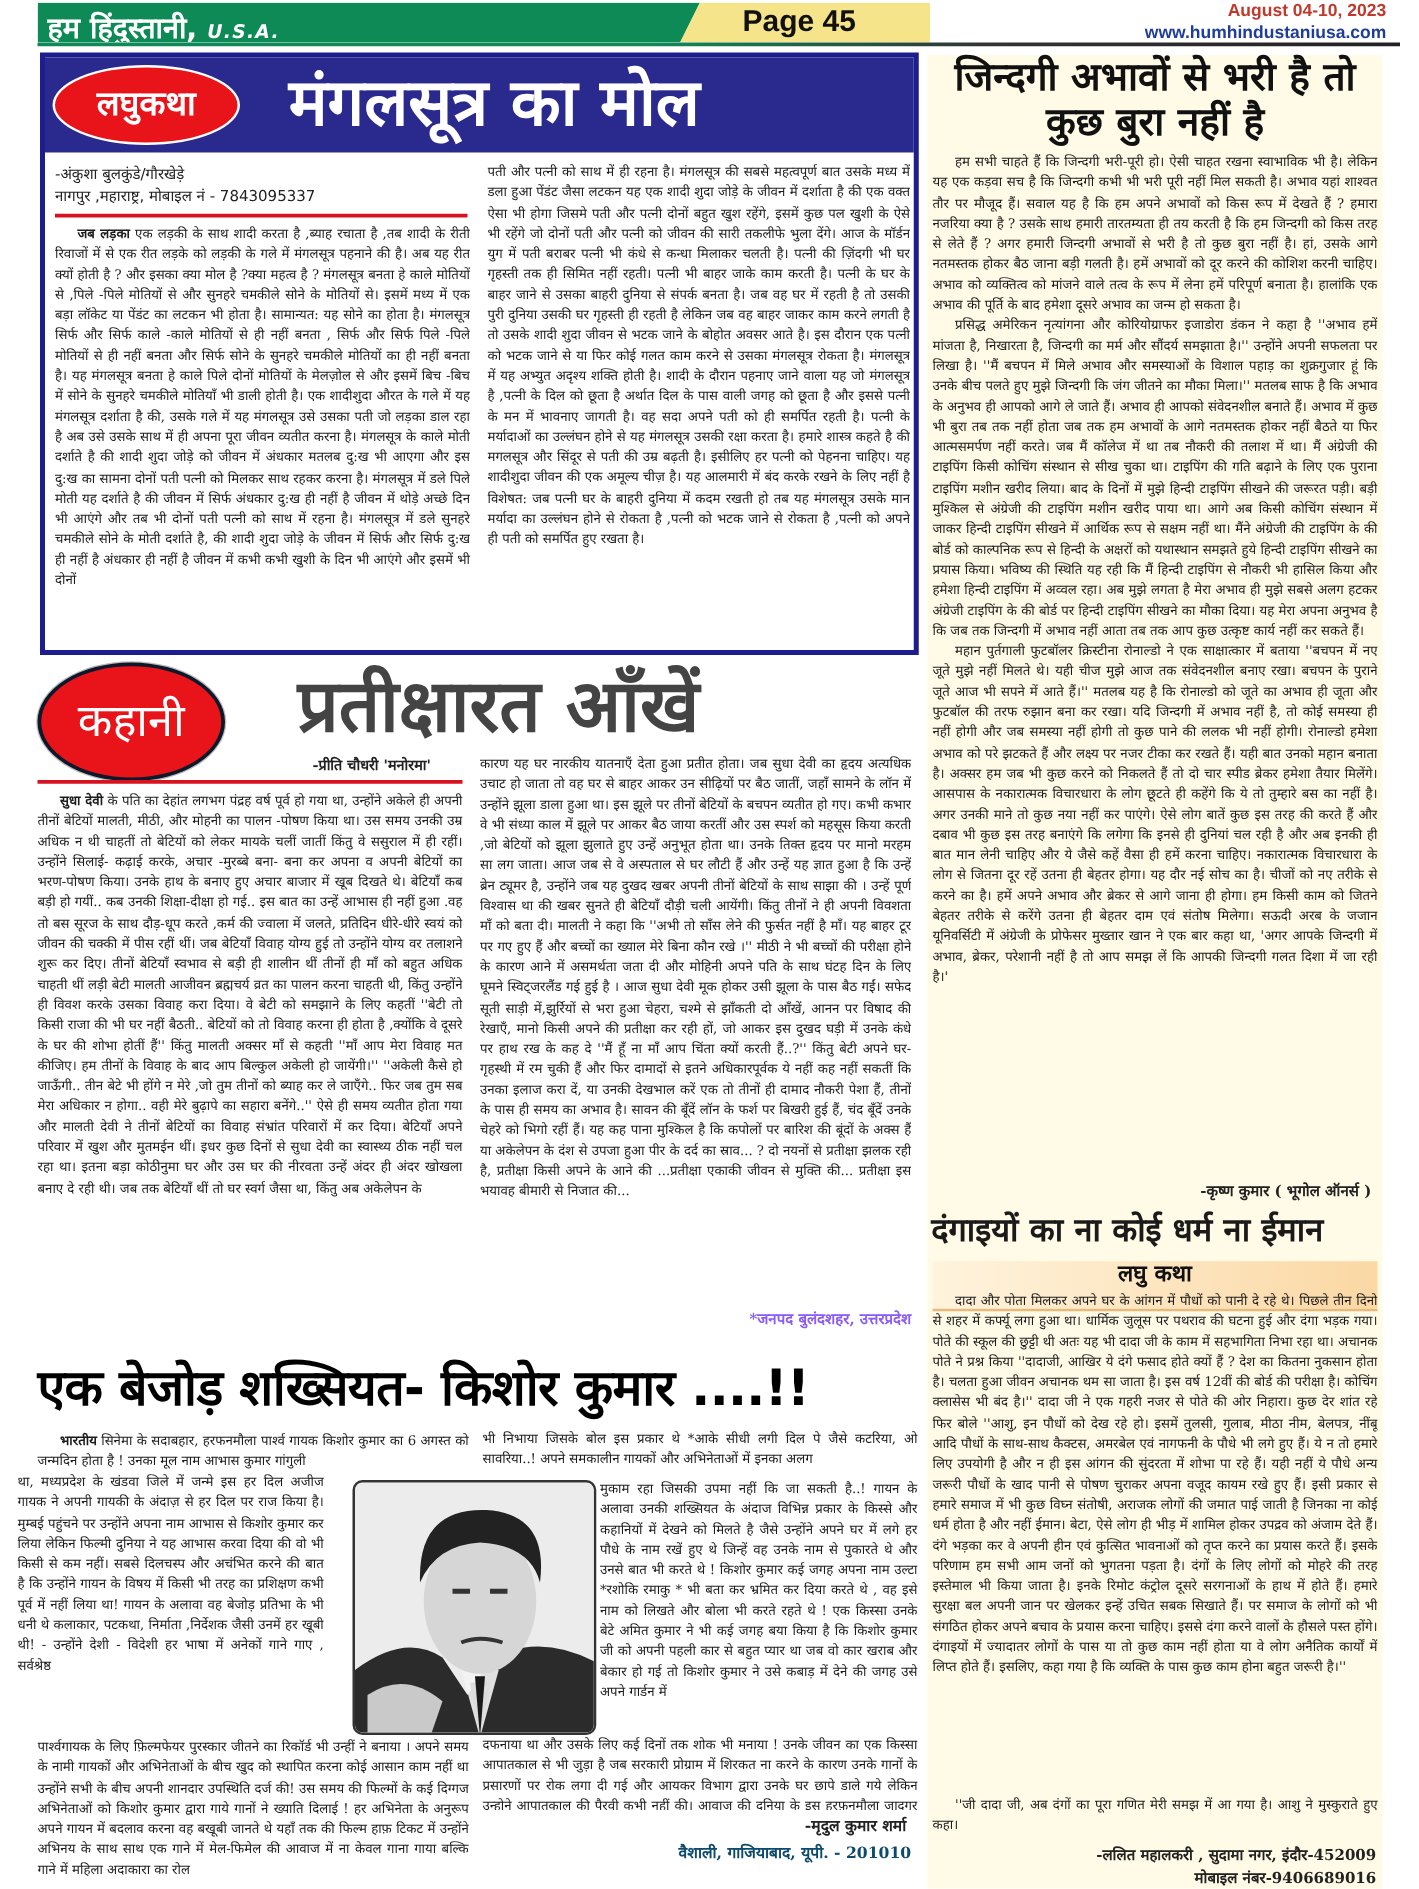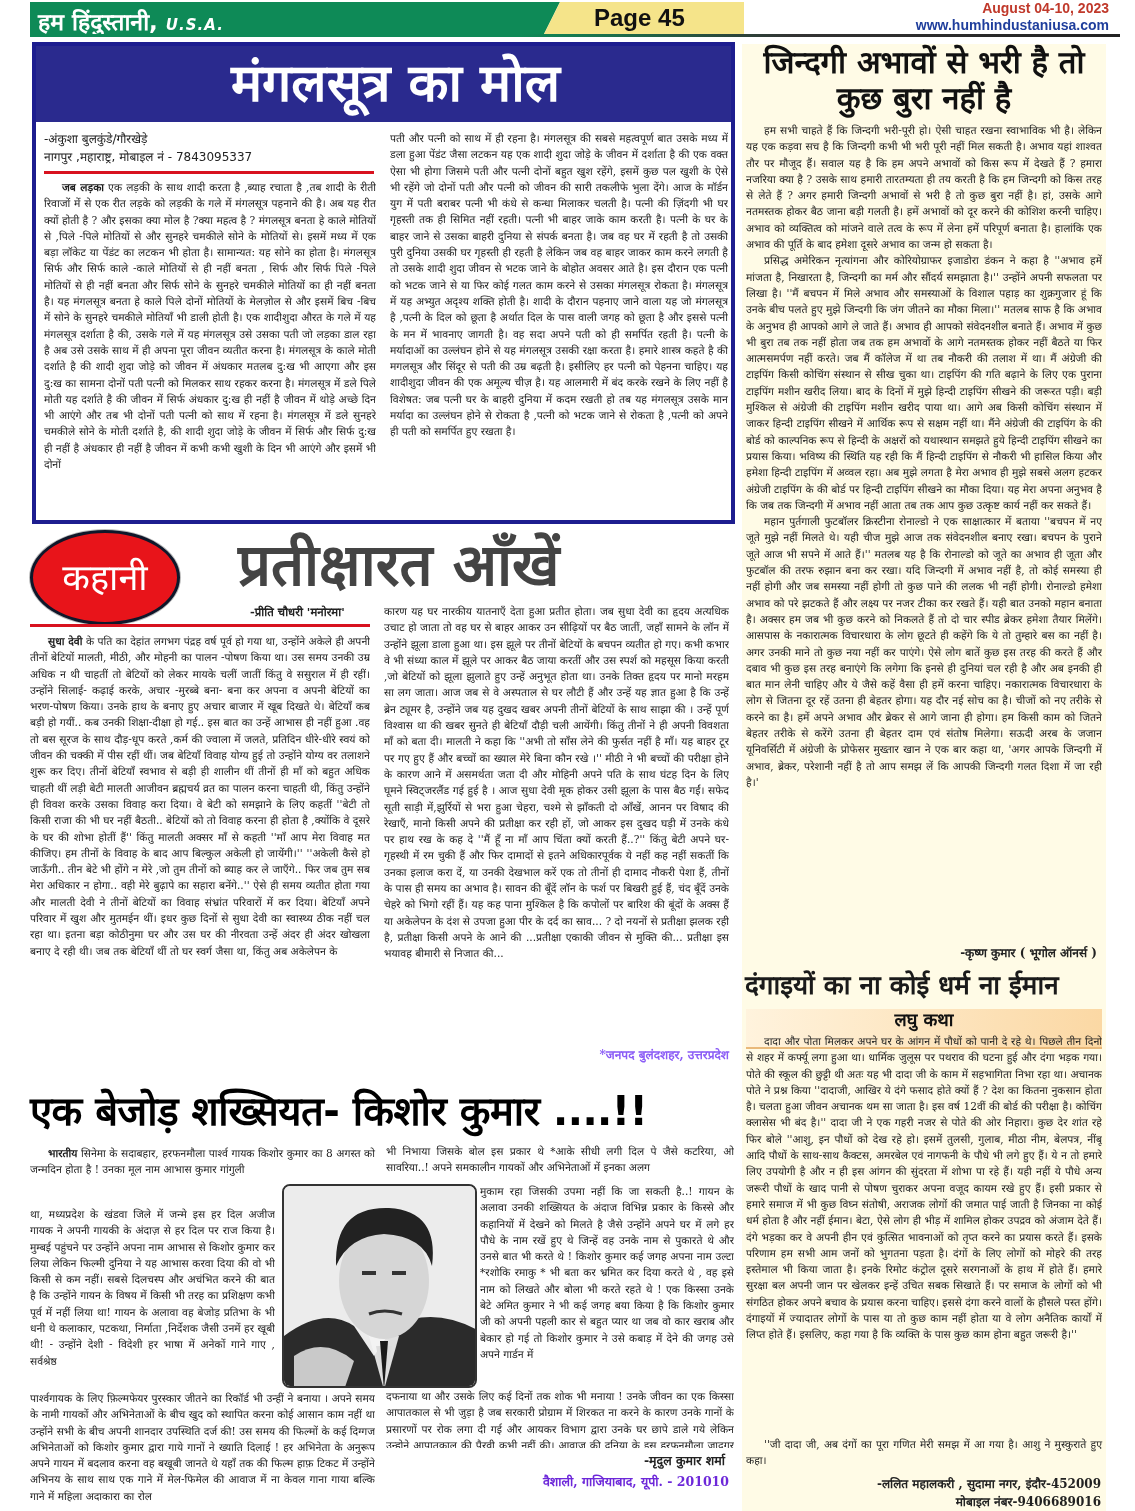--- a/index.html
+++ b/index.html
@@ -51,29 +51,29 @@
   .s2-author { position: absolute; left: 250px; top: 604px; font-size: 11.5px; font-weight: bold; color: #222; }
   .s2-rule { position: absolute; left: 30px; top: 624px; width: 340px; height: 3px; background: #d8121f; }
   .s2-col1 { position: absolute; left: 30px; top: 633px; width: 340px; height: 440px; overflow: hidden; }
   .s2-col2 { position: absolute; left: 384px; top: 603px; width: 345px; height: 440px; overflow: hidden; }
   .s2-place { position: absolute; right: 406px; top: 1046px; font-size: 12px; font-weight: bold; color: #8b5cf6; }
 
   
   .s3-title { position: absolute; left: 30px; top: 1080px; font-family: "DejaVu Sans", sans-serif; font-weight: bold;
     font-size: 40px; line-height: 62px; color: #000000; white-space: nowrap; letter-spacing: -0.5px; }
   .s3-lead { position: absolute; left: 30px; top: 1145px; width: 345px; }
-  .s3-col1 { position: absolute; left: 30px; top: 1178px; width: 245px; height: 210px; overflow: hidden; margin-top: 28px; }
+  .s3-col1 { position: absolute; left: 14px; top: 1178px; width: 245px; height: 210px; overflow: hidden; }
   .s3-col1b { position: absolute; left: 30px; top: 1390px; width: 345px; height: 120px; overflow: hidden; }
   .s3-photo { position: absolute; left: 282px; top: 1184px; width: 195px; height: 204px; border: 2px solid #333;
     border-radius: 8px; overflow: hidden; background: #e9e9e9; }
   .s3-col2a { position: absolute; left: 386px; top: 1143px; width: 348px; height: 40px; overflow: hidden; }
   .s3-col2 { position: absolute; left: 480px; top: 1183px; width: 254px; height: 205px; overflow: hidden; }
   .s3-col2b { position: absolute; left: 386px; top: 1388px; width: 348px; height: 60px; overflow: hidden; }
   .s3-byline { position: absolute; right: 410px; top: 1452px; font-size: 12.5px; font-weight: bold; color: #222; }
-  .s3-place { position: absolute; right: 406px; top: 1473px; font-size: 12.5px; font-weight: bold; color: #6d28d9; }
+  .s3-place { position: absolute; right: 406px; top: 1473px; font-size: 12.5px; font-weight: bold; color: #0c4a6e; }
 
   
   .right-bg { position: absolute; left: 742px; top: 44px; width: 364px; height: 1467px; background: #fffbe6; }
   .r1-title { position: absolute; left: 742px; top: 44px; width: 364px; text-align: center; font-family: "DejaVu Sans", sans-serif;
     font-weight: bold; font-size: 31px; line-height: 36px; color: #111; }
   .r1-body { position: absolute; left: 746px; top: 122px; width: 356px; height: 820px; overflow: hidden; }
   .r1-byline { position: absolute; right: 38px; top: 944px; font-size: 12px; font-weight: bold; color: #222; }
   .r2-title { position: absolute; left: 745px; top: 964px; width: 360px; font-family: "DejaVu Sans", sans-serif;
     font-weight: bold; font-size: 26px; line-height: 42px; color: #1a1a1a; white-space: nowrap; }
   .r2-sub { position: absolute; left: 746px; top: 1009px; width: 356px; height: 40px; text-align: center;
@@ -94,20 +94,21 @@
   <div class="mast-page">
     <span>Page 45</span>
   </div>
   <div class="mast-line"></div>
 </header>
 <div class="mast-date">August 04-10, 2023</div>
 <div class="mast-url">www.humhindustaniusa.com</div>
 
 <article class="story1">
   <div class="s1-banner">
+    <div class="s1-tag">लघुकथा</div>
     <h1 class="s1-title">मंगलसूत्र का मोल</h1>
   </div>
   <div class="s1-author">
     <div>-अंकुशा बुलकुंडे/गौरखेड़े</div>
     <div>नागपुर ,महाराष्ट्र, मोबाइल नं - 7843095337</div>
   </div>
   <div class="s1-rule"></div>
   <div class="s1-col1 col-text">
     <p><b>जब लड़का</b> <span>एक लड़की के साथ शादी करता है ,ब्याह रचाता है ,तब शादी के रीती रिवाजों में से एक रीत लड़के को लड़की के गले में मंगलसूत्र पहनाने की है। अब यह रीत क्यों होती है ? और इसका क्या मोल है ?क्या महत्व है ? मंगलसूत्र बनता हे काले मोतियों से ,पिले -पिले मोतियों से और सुनहरे चमकीले सोने के मोतियों से। इसमें मध्य में एक बड़ा लॉकेट या पेंडंट का लटकन भी होता है। सामान्यत: यह सोने का होता है। मंगलसूत्र सिर्फ और सिर्फ काले -काले मोतियों से ही नहीं बनता , सिर्फ और सिर्फ पिले -पिले मोतियों से ही नहीं बनता और सिर्फ सोने के सुनहरे चमकीले मोतियों का ही नहीं बनता है। यह मंगलसूत्र बनता हे काले पिले दोनों मोतियों के मेलज़ोल से और इसमें बिच -बिच में सोने के सुनहरे चमकीले मोतियाँ भी डाली होती है। एक शादीशुदा औरत के गले में यह मंगलसूत्र दर्शाता है की, उसके गले में यह मंगलसूत्र उसे उसका पती जो लड़का डाल रहा है अब उसे उसके साथ में ही अपना पूरा जीवन व्यतीत करना है। मंगलसूत्र के काले मोती दर्शाते है की शादी शुदा जोड़े को जीवन में अंधकार मतलब दु:ख भी आएगा और इस दु:ख का सामना दोनों पती पत्नी को मिलकर साथ रहकर करना है। मंगलसूत्र में डले पिले मोती यह दर्शाते है की जीवन में सिर्फ अंधकार दु:ख ही नहीं है जीवन में थोड़े अच्छे दिन भी आएंगे और तब भी दोनों पती पत्नी को साथ में रहना है। मंगलसूत्र में डले सुनहरे चमकीले सोने के मोती दर्शाते है, की शादी शुदा जोड़े के जीवन में सिर्फ और सिर्फ दु:ख ही नहीं है अंधकार ही नहीं है जीवन में कभी कभी खुशी के दिन भी आएंगे और इसमें भी दोनों</span></p>
   </div>
@@ -126,21 +127,21 @@
   </div>
   <div class="s2-col2 col-text">
     <p style="text-indent:0">कारण यह घर नारकीय यातनाएँ देता हुआ प्रतीत होता। जब सुधा देवी का हृदय अत्यधिक उचाट हो जाता तो वह घर से बाहर आकर उन सीढ़ियों पर बैठ जातीं, जहाँ सामने के लॉन में उन्होंने झूला डाला हुआ था। इस झूले पर तीनों बेटियों के बचपन व्यतीत हो गए। कभी कभार वे भी संध्या काल में झूले पर आकर बैठ जाया करतीं और उस स्पर्श को महसूस किया करती ,जो बेटियों को झूला झुलाते हुए उन्हें अनुभूत होता था। उनके तिक्त हृदय पर मानो मरहम सा लग जाता। आज जब से वे अस्पताल से घर लौटी हैं और उन्हें यह ज्ञात हुआ है कि उन्हें ब्रेन ट्यूमर है, उन्होंने जब यह दुखद खबर अपनी तीनों बेटियों के साथ साझा की । उन्हें पूर्ण विश्वास था की खबर सुनते ही बेटियाँ दौड़ी चली आयेंगी। किंतु तीनों ने ही अपनी विवशता माँ को बता दी। मालती ने कहा कि ''अभी तो साँस लेने की फुर्सत नहीं है माँ। यह बाहर टूर पर गए हुए हैं और बच्चों का ख्याल मेरे बिना कौन रखे ।'' मीठी ने भी बच्चों की परीक्षा होने के कारण आने में असमर्थता जता दी और मोहिनी अपने पति के साथ घंटह दिन के लिए घूमने स्विट्जरलैंड गई हुई है । आज सुधा देवी मूक होकर उसी झूला के पास बैठ गईं। सफेद सूती साड़ी में,झुर्रियों से भरा हुआ चेहरा, चश्मे से झाँकती दो आँखें, आनन पर विषाद की रेखाएँ, मानो किसी अपने की प्रतीक्षा कर रही हों, जो आकर इस दुखद घड़ी में उनके कंधे पर हाथ रख के कह दे ''मैं हूँ ना माँ आप चिंता क्यों करती हैं..?'' किंतु बेटी अपने घर-गृहस्थी में रम चुकी हैं और फिर दामादों से इतने अधिकारपूर्वक ये नहीं कह नहीं सकतीं कि उनका इलाज करा दें, या उनकी देखभाल करें एक तो तीनों ही दामाद नौकरी पेशा हैं, तीनों के पास ही समय का अभाव है। सावन की बूँदें लॉन के फर्श पर बिखरी हुई हैं, चंद बूँदें उनके चेहरे को भिगो रहीं हैं। यह कह पाना मुश्किल है कि कपोलों पर बारिश की बूंदों के अक्स हैं या अकेलेपन के दंश से उपजा हुआ पीर के दर्द का स्राव... ? दो नयनों से प्रतीक्षा झलक रही है, प्रतीक्षा किसी अपने के आने की ...प्रतीक्षा एकाकी जीवन से मुक्ति की... प्रतीक्षा इस भयावह बीमारी से निजात की...</p>
   </div>
   <div class="s2-place">*जनपद बुलंदशहर, उत्तरप्रदेश</div>
 </section>
 
 <section>
   <h1 class="s3-title">एक बेजोड़ शख्सियत- किशोर कुमार ....!!</h1>
   <div class="s3-lead col-text">
-    <p><b>भारतीय</b> <span>सिनेमा के सदाबहार, हरफनमौला पार्श्व गायक किशोर कुमार का 8 अगस्त को जन्मदिन होता है ! उनका मूल नाम आभास कुमार गांगुली</span></p>
+    <p><b>भारतीय</b> <span>सिनेमा के सदाबहार, हरफनमौला पार्श्व गायक किशोर कुमार का 6 अगस्त को जन्मदिन होता है ! उनका मूल नाम आभास कुमार गांगुली</span></p>
   </div>
   <div class="s3-col1 col-text">
     <p style="text-indent:0">था, मध्यप्रदेश के खंडवा जिले में जन्मे इस हर दिल अजीज गायक ने अपनी गायकी के अंदाज़ से हर दिल पर राज किया है। मुम्बई पहुंचने पर उन्होंने अपना नाम आभास से किशोर कुमार कर लिया लेकिन फिल्मी दुनिया ने यह आभास करवा दिया की वो भी किसी से कम नहीं। सबसे दिलचस्प और अचंभित करने की बात है कि उन्होंने गायन के विषय में किसी भी तरह का प्रशिक्षण कभी पूर्व में नहीं लिया था! गायन के अलावा वह बेजोड़ प्रतिभा के भी धनी थे कलाकार, पटकथा, निर्माता ,निर्देशक जैसी उनमें हर खूबी थी! - उन्होंने देशी - विदेशी हर भाषा में अनेकों गाने गाए , सर्वश्रेष्ठ</p>
   </div>
   <div class="s3-photo">
     <svg width="195" height="204" viewBox="0 0 195 204">
       <rect width="195" height="204" fill="#ececec"></rect>
       <path d="M0 204 L0 150 Q40 120 70 140 L90 170 L110 140 Q150 120 195 145 L195 204 Z" fill="#2b2b2b"></path>
       <path d="M92 160 L100 204 L108 160 Z" fill="#111"></path>
       <path d="M85 150 L100 204 L115 150 Z" fill="#f4f4f4" opacity="0.9"></path>

